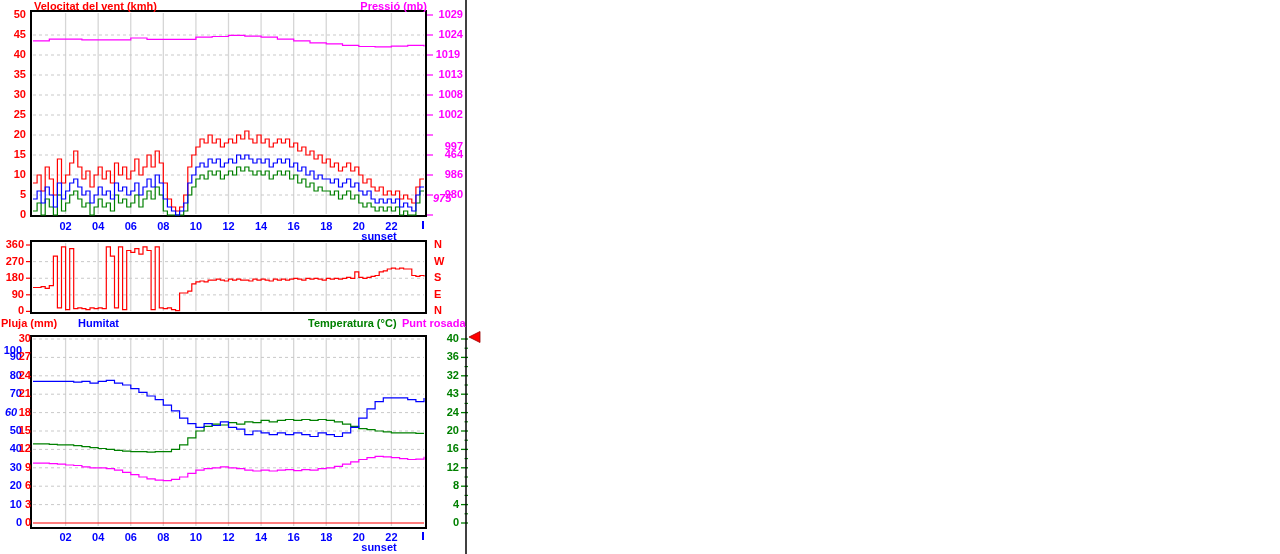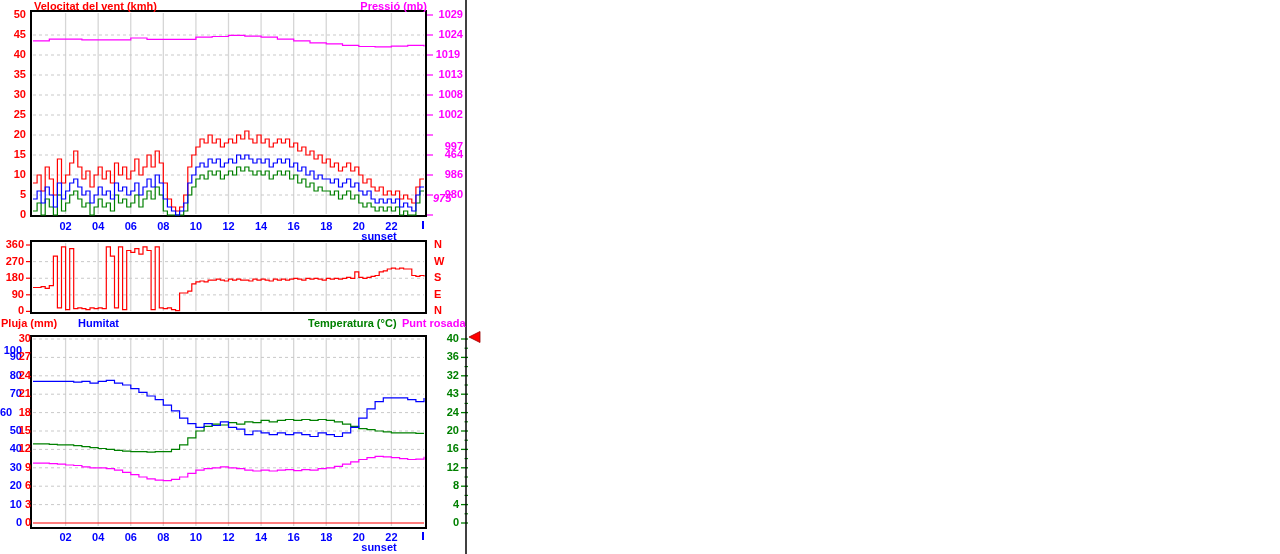--- a/index.html
+++ b/index.html
@@ -165,21 +165,21 @@
       <div class="tk" style="left: 0px; top: 304.4px; width: 24px; color: rgb(255, 0, 0); text-align: right;">0</div>
       <div class="tk" style="left: 434px; top: 238px; width: 14px; color: rgb(255, 0, 0); text-align: left;">N</div>
       <div class="tk" style="left: 434px; top: 254.6px; width: 14px; color: rgb(255, 0, 0); text-align: left;">W</div>
       <div class="tk" style="left: 434px; top: 271.2px; width: 14px; color: rgb(255, 0, 0); text-align: left;">S</div>
       <div class="tk" style="left: 434px; top: 287.8px; width: 14px; color: rgb(255, 0, 0); text-align: left;">E</div>
       <div class="tk" style="left: 434px; top: 304.4px; width: 14px; color: rgb(255, 0, 0); text-align: left;">N</div>
       <div class="tk" style="left: 0px; top: 344px; width: 22px; color: rgb(0, 0, 255); text-align: right;">100</div>
       <div class="tk" style="left: 0px; top: 350.4px; width: 22px; color: rgb(0, 0, 255); text-align: right;">90</div>
       <div class="tk" style="left: 0px; top: 368.8px; width: 22px; color: rgb(0, 0, 255); text-align: right;">80</div>
       <div class="tk" style="left: 0px; top: 387.2px; width: 22px; color: rgb(0, 0, 255); text-align: right;">70</div>
-      <div class="tk" style="left: 0px; top: 405.6px; width: 22px; color: rgb(0, 0, 255); text-align: left;">60</div>
+      <div class="tk" style="left: 0px; top: 405.6px; width: 22px; color: rgb(0, 0, 255); text-align: center; font-style: italic;">60</div>
       <div class="tk" style="left: 0px; top: 424px; width: 22px; color: rgb(0, 0, 255); text-align: right;">50</div>
       <div class="tk" style="left: 0px; top: 442.4px; width: 22px; color: rgb(0, 0, 255); text-align: right;">40</div>
       <div class="tk" style="left: 0px; top: 460.8px; width: 22px; color: rgb(0, 0, 255); text-align: right;">30</div>
       <div class="tk" style="left: 0px; top: 479.2px; width: 22px; color: rgb(0, 0, 255); text-align: right;">20</div>
       <div class="tk" style="left: 0px; top: 497.6px; width: 22px; color: rgb(0, 0, 255); text-align: right;">10</div>
       <div class="tk" style="left: 0px; top: 516px; width: 22px; color: rgb(0, 0, 255); text-align: right;">0</div>
       <div class="tk" style="left: 0px; top: 332px; width: 31px; color: rgb(255, 0, 0); text-align: right;">30</div>
       <div class="tk" style="left: 0px; top: 350.4px; width: 31px; color: rgb(255, 0, 0); text-align: right;">27</div>
       <div class="tk" style="left: 0px; top: 368.8px; width: 31px; color: rgb(255, 0, 0); text-align: right;">24</div>
       <div class="tk" style="left: 0px; top: 387.2px; width: 31px; color: rgb(255, 0, 0); text-align: right;">21</div>

